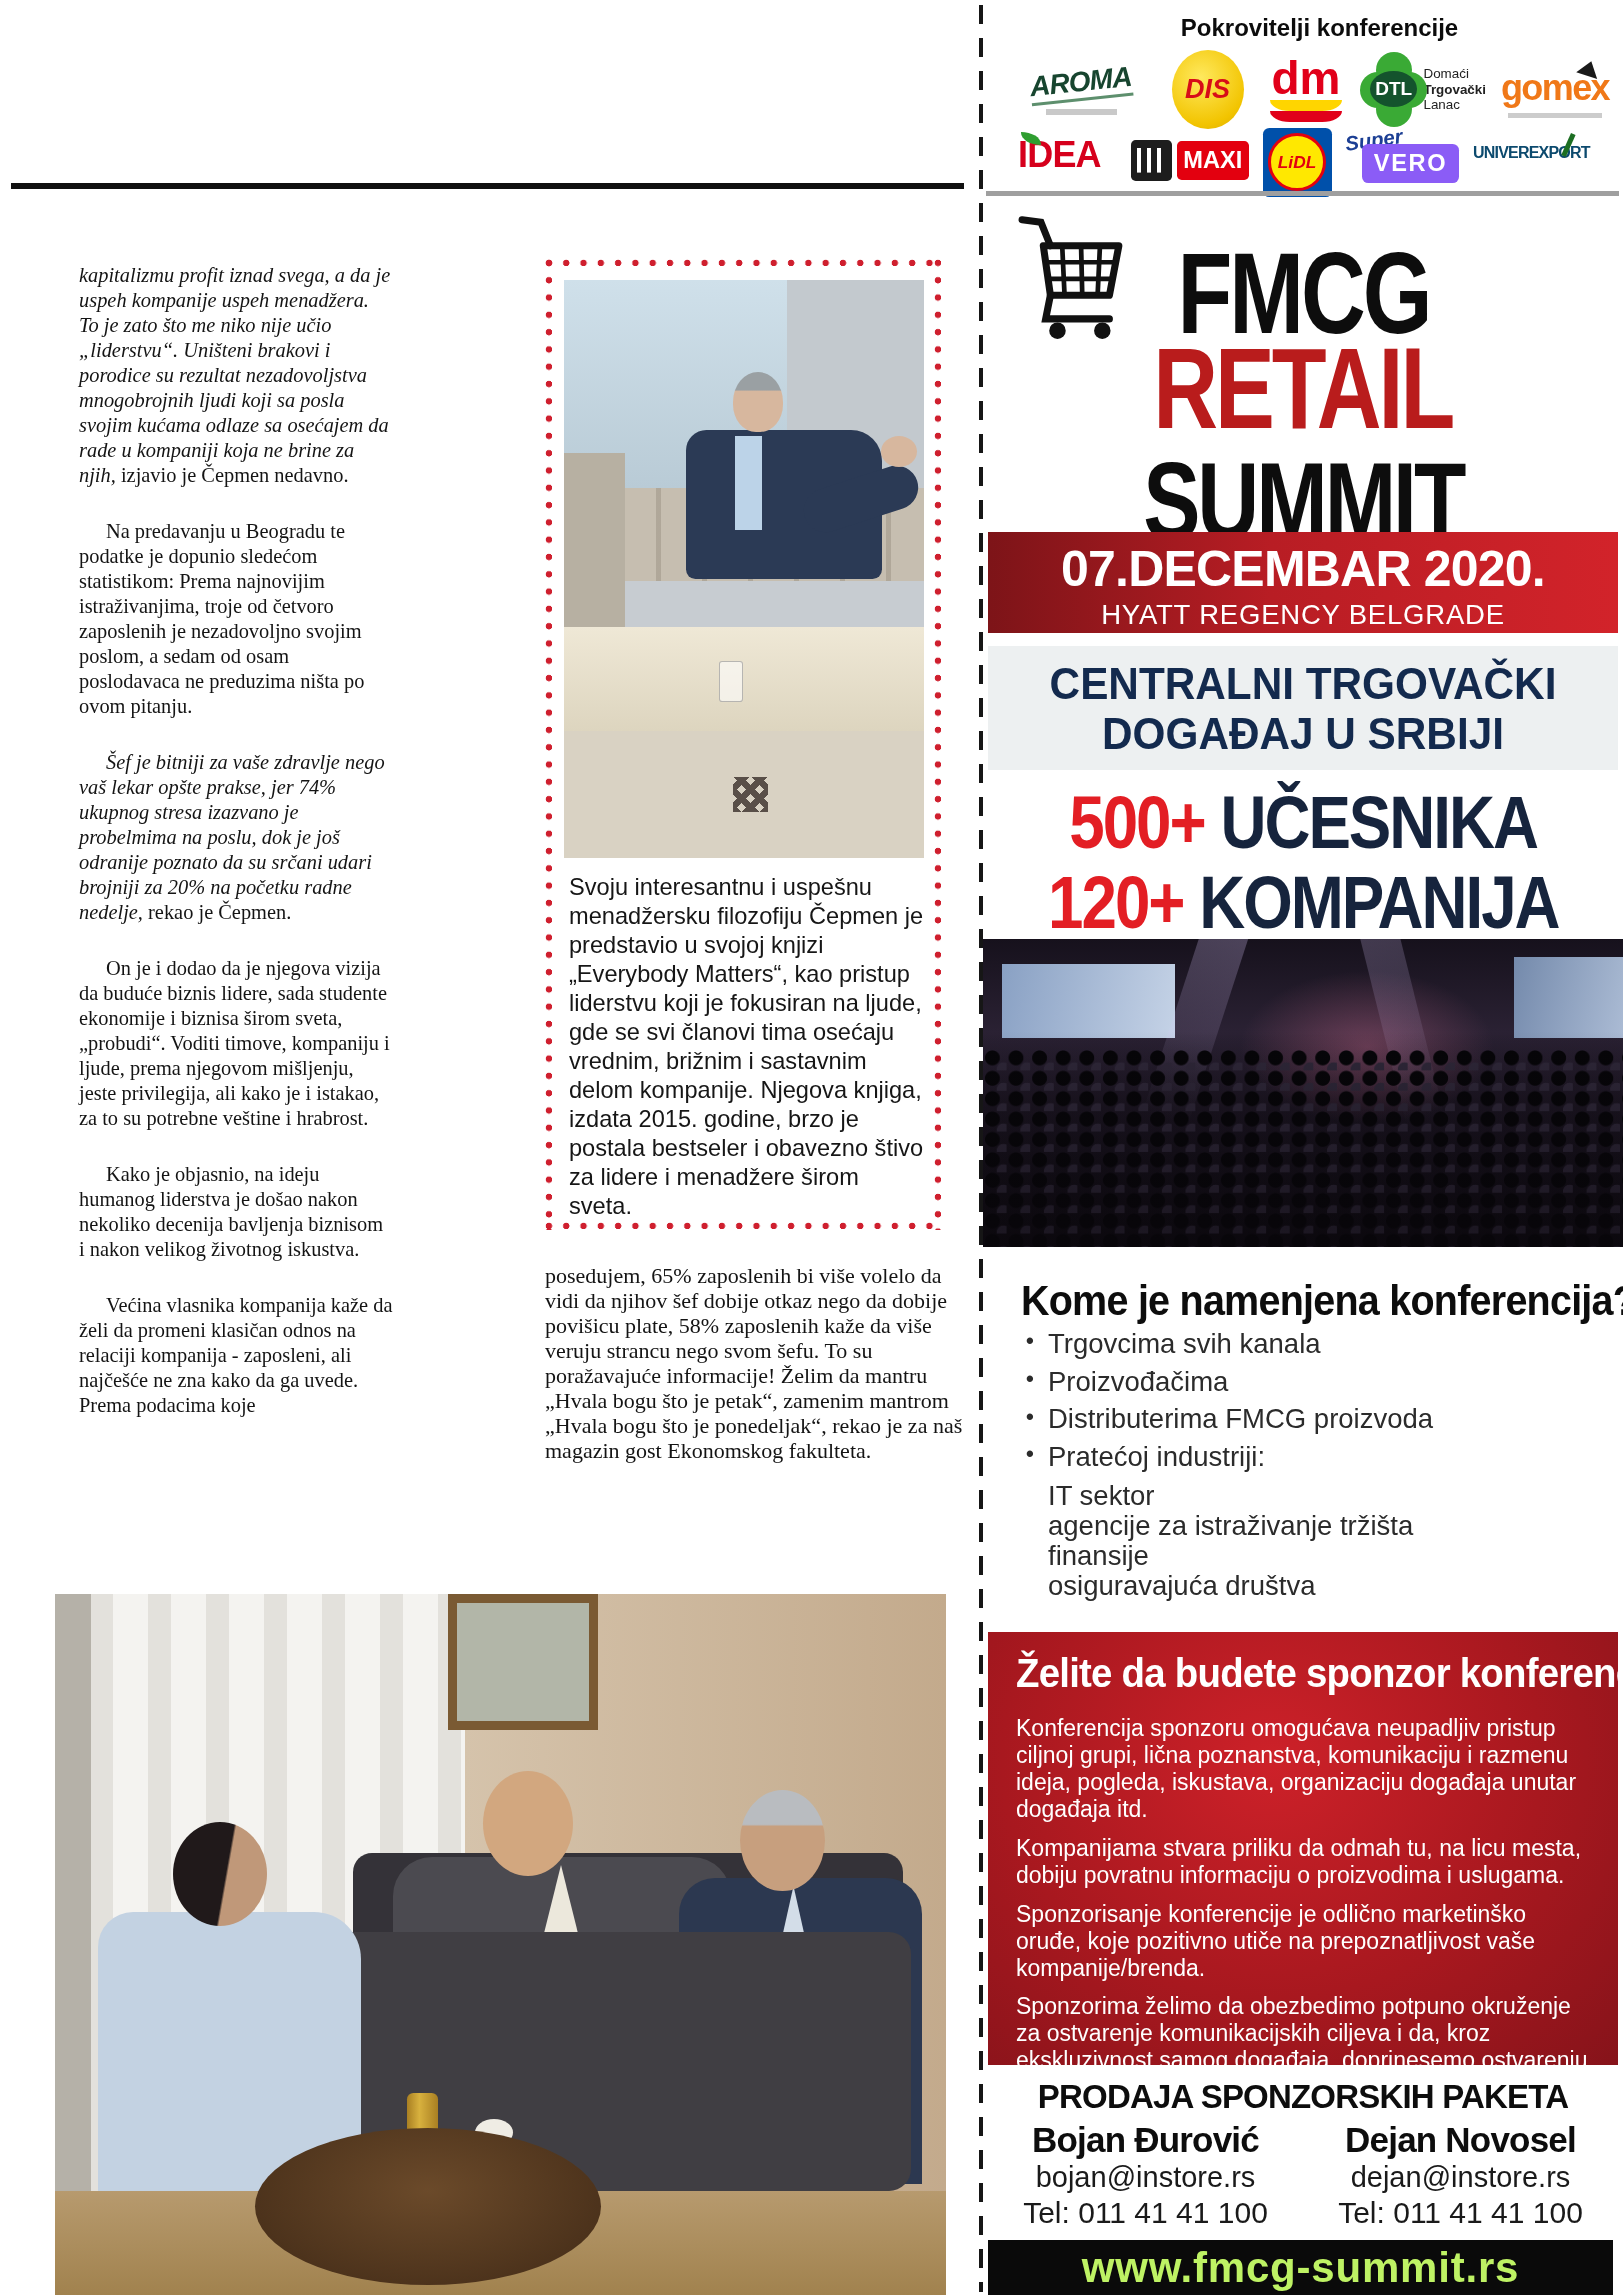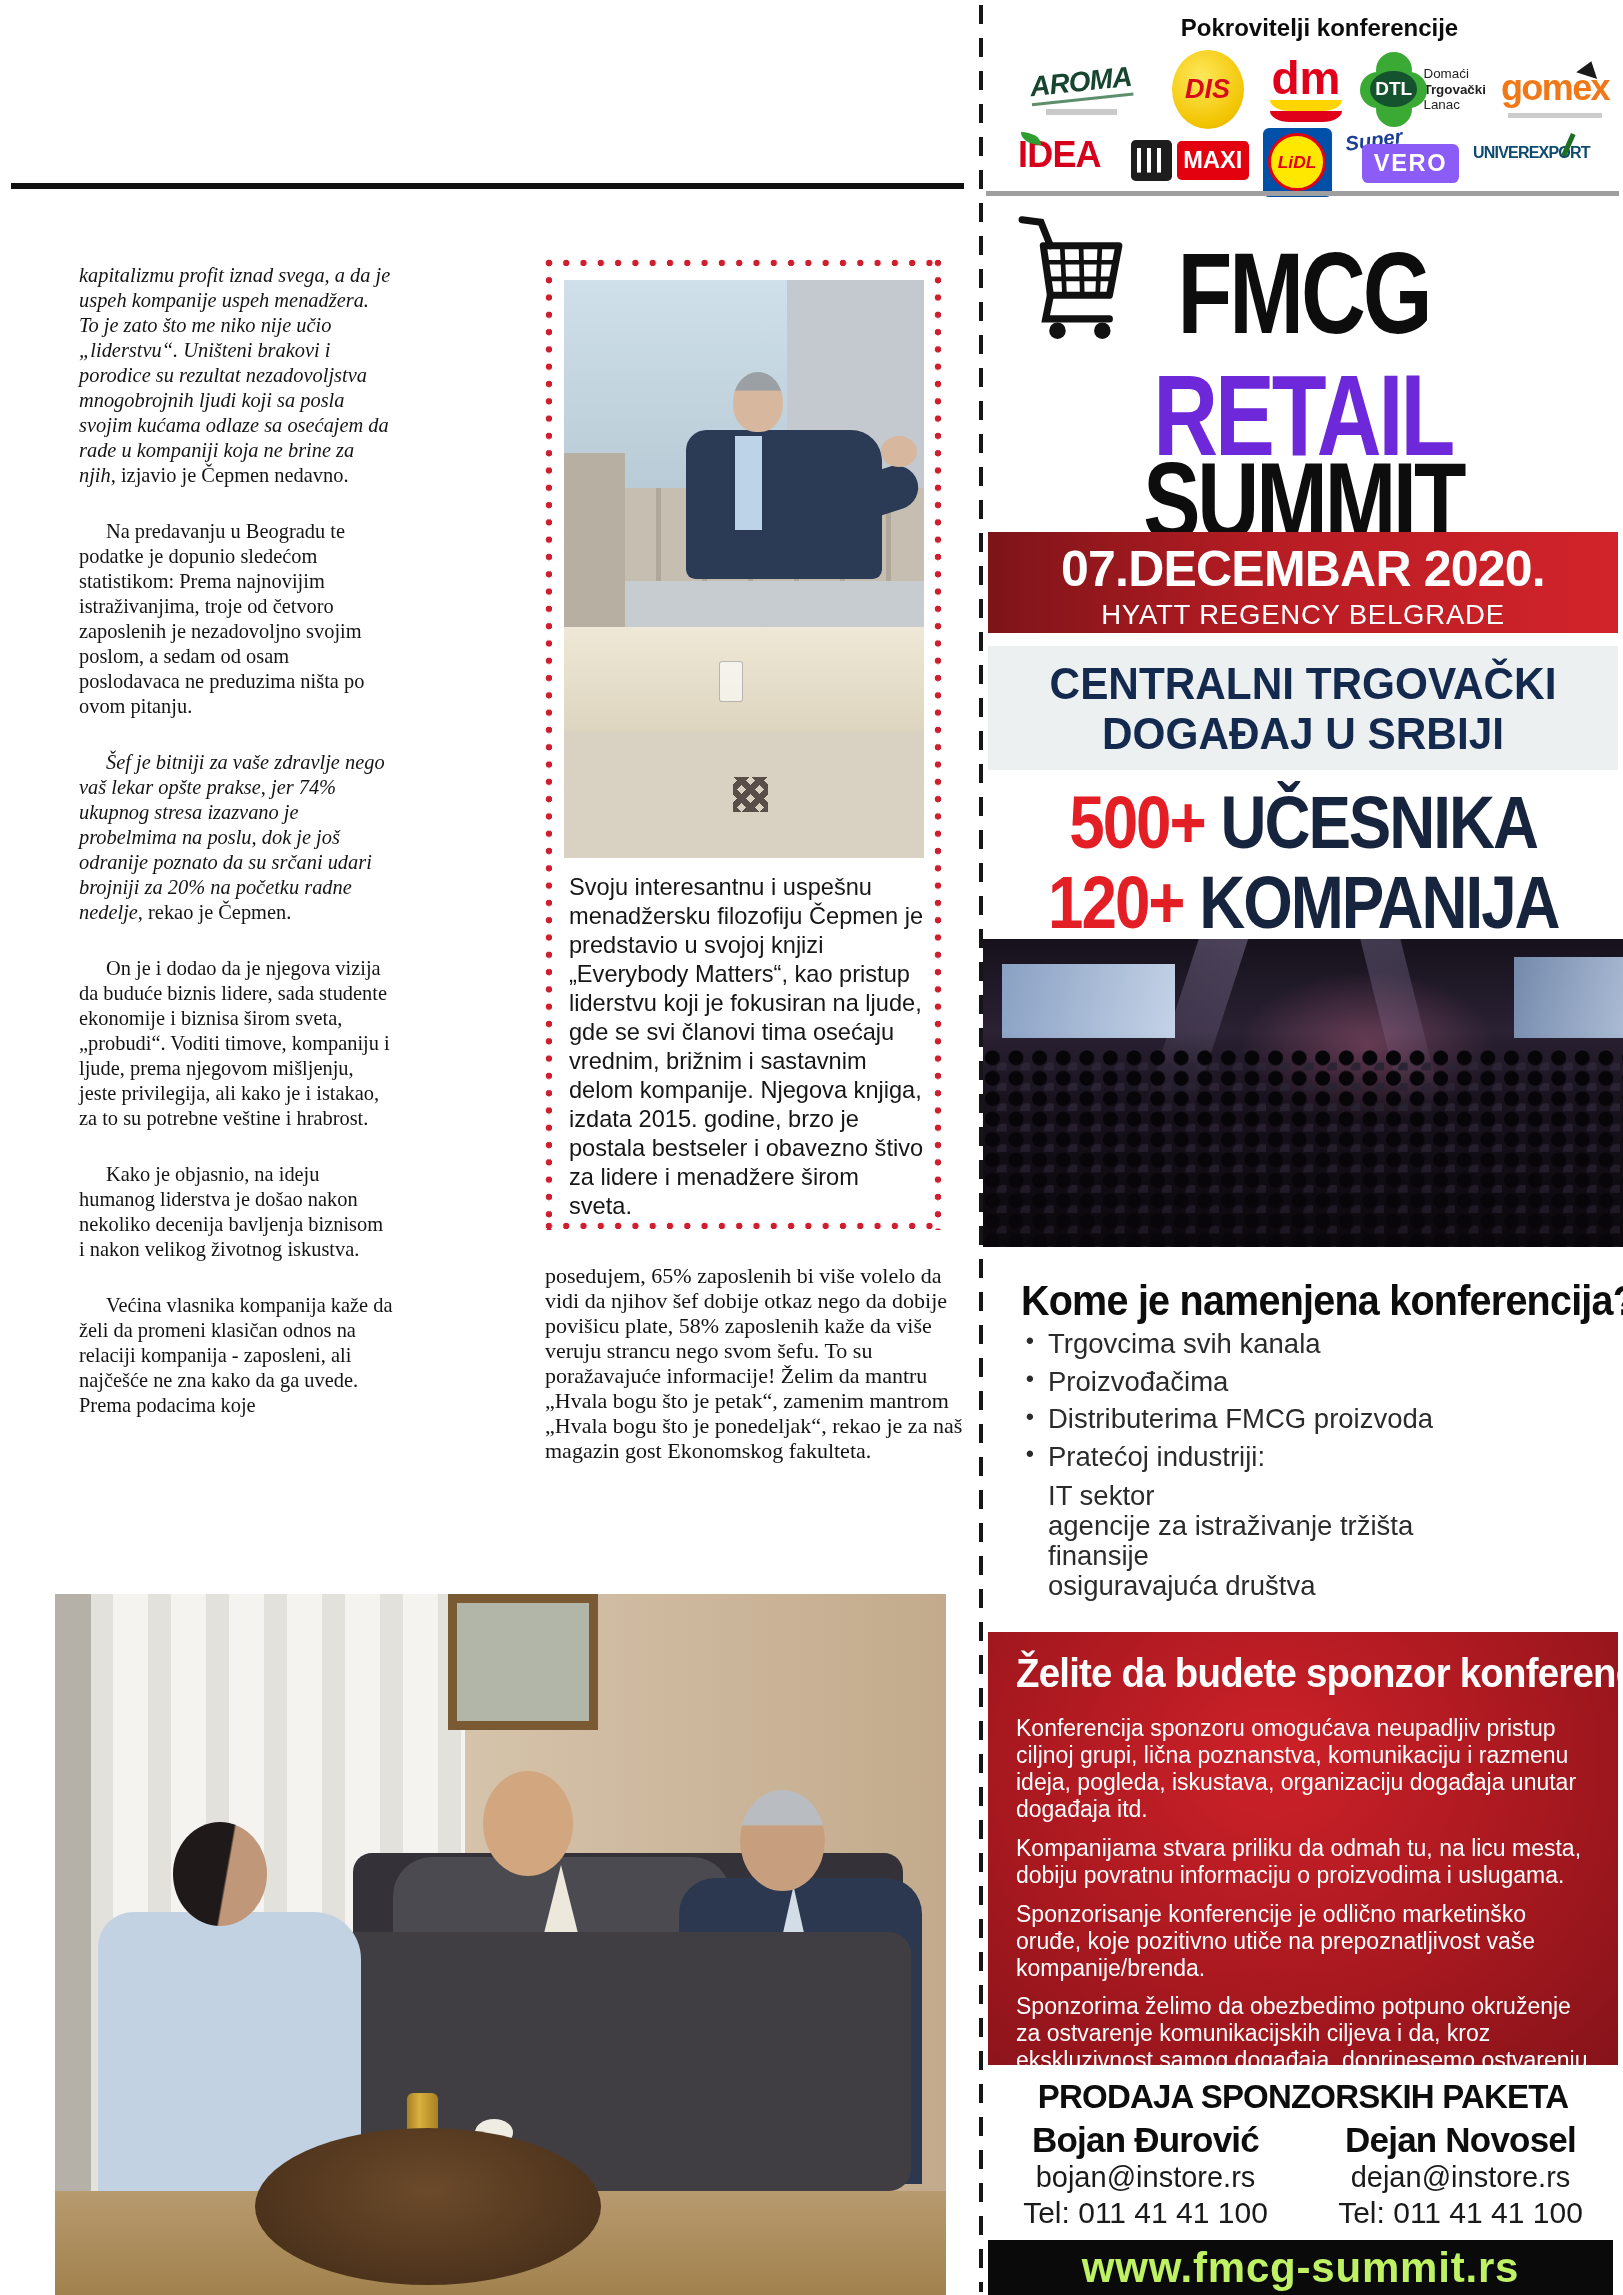--- a/index.html
+++ b/index.html
@@ -125,21 +125,21 @@
   .lg-vero .bx{position:absolute;left:14px;top:6.3px;width:97px;height:39px;background:#8b5cf6;border-radius:6.3px;
       display:flex;align-items:center;justify-content:center;color:#fff;font-weight:900;font-size:23.6px;letter-spacing:1.6px;}
   .lg-uni{left:1473px;top:144px;width:149px;height:39px;position:absolute;}
   .lg-uni .t{font-size:16px;font-weight:900;color:#0c4a6e;letter-spacing:-0.8px;}
   .lg-uni .chk{position:absolute;left:93px;top:-11px;width:4.7px;height:23.6px;background:#1c6e22;transform:rotate(24deg);}
   
   .cart{left:1015px;top:210px;}
   .brand{left:1044px;width:518px;text-align:center;font-weight:900;line-height:1;}
   .brand span{display:inline-block;transform:scaleX(.78);transform-origin:50% 50%;letter-spacing:-3.9px;}
   .b1{top:236px;font-size:115px;color:#0d0d0d;}
-  .b2{top:358px;font-size:115px;color:#6d28d9;}
+  .b2{top:331px;font-size:115px;color:#b91c1c;}
   .b3{top:446px;font-size:110px;color:#0d0d0d;}
   .datebar{left:988px;top:532px;width:630px;height:101px;color:#fff;text-align:center;
       background:linear-gradient(90deg,#7d1418,#b81d24 45%,#d2232a);}
   .datebar .d{padding-top:7.9px;font-size:50px;font-weight:900;letter-spacing:-0.8px;}
   .datebar .v{font-size:27.5px;font-weight:normal;letter-spacing:0.8px;margin-top:1.6px;}
   .graybox{left:988px;top:646px;width:630px;height:124px;background:#edf0f1;text-align:center;
       color:#132a4e;font-weight:900;font-size:45px;line-height:50px;}
   .graybox .inner{padding-top:12.6px;transform:scaleX(.94);transform-origin:50% 50%;}
   .stats{left:988px;width:630px;text-align:center;font-weight:900;white-space:nowrap;}
   .stats span{display:inline-block;transform:scaleX(.85);transform-origin:50% 50%;letter-spacing:-2.4px;}

